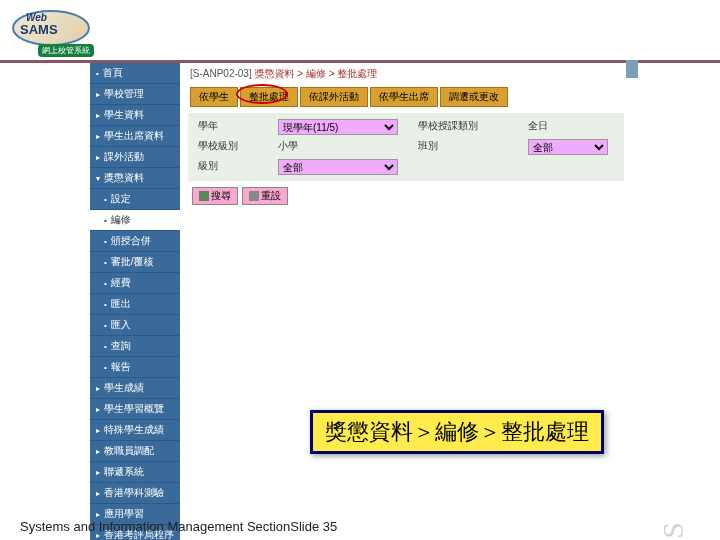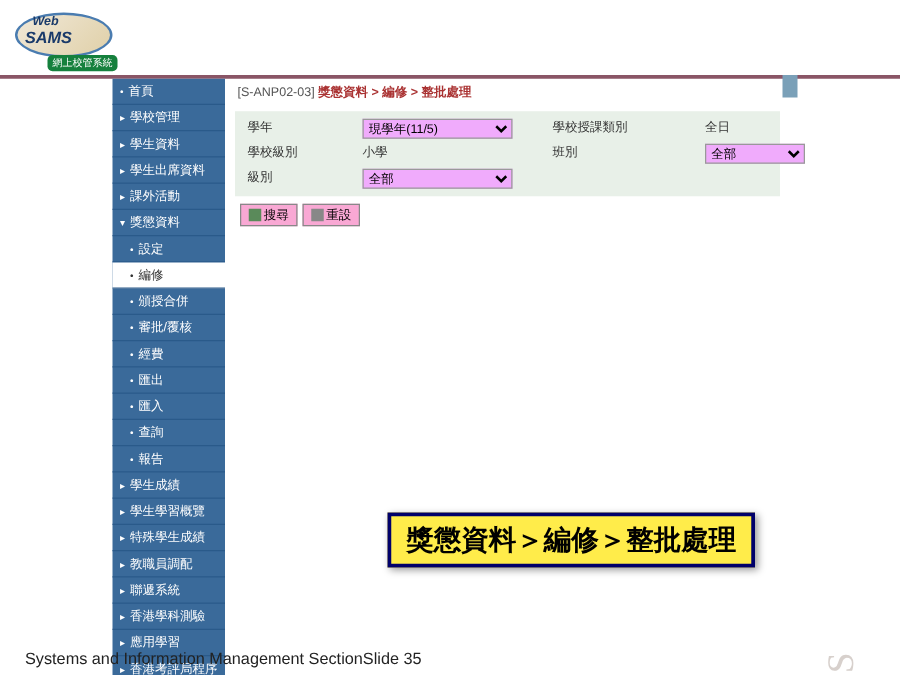--- a/index.html
+++ b/index.html
@@ -1,50 +1,50 @@
 <!DOCTYPE html>
 <html><head>
 <meta charset="utf-8">
 <style>
   * { box-sizing: border-box; margin: 0; padding: 0; }
   body { font-family: Arial, "Microsoft JhengHei", sans-serif; width: 720px; height: 540px; background: #fff; position: relative; overflow: hidden; }
 
   .logo-area { position: absolute; left: 8px; top: 8px; width: 100px; height: 48px; }
   .logo-circle { width: 78px; height: 36px; border: 2px solid #4a7cb0; border-radius: 50%; position: absolute; left: 4px; top: 2px; background: linear-gradient(135deg,#f0e8d8,#e0d0a8); }
   .logo-web { position: absolute; left: 18px; top: 4px; font-size: 10px; font-style: italic; font-weight: bold; color: #1a3a6a; }
-  .logo-sams { position: absolute; left: 12px; top: 14px; font-size: 13px; font-weight: bold; font-style: italic; color: #1a3a6a; }
+  .logo-sams { position: absolute; left: 12px; top: 14px; font-size: 13px; font-weight: bold; color: #1a3a6a; }
   .logo-sub { position: absolute; left: 30px; top: 36px; font-size: 8px; background: #15803d; color: #fff; padding: 1px 4px; border-radius: 4px; }
 
   .top-divider { position: absolute; left: 0; right: 0; top: 60px; height: 3px; background: #8a5566; }
 
   .sidebar { position: absolute; left: 90px; top: 63px; width: 90px; background: #3a6a9a; font-size: 10px; color: #fff; }
   .sidebar .nav-item { padding: 3px 6px; border-bottom: 1px solid #2a5a8a; display: flex; align-items: center; gap: 4px; cursor: pointer; }
   .sidebar .nav-item.selected { background: #fff; color: #333; }
   .sidebar .nav-sub { padding-left: 14px; }
   .sidebar .bullet { font-size: 8px; }
   .sidebar .caret { font-size: 8px; }
 
   .content { position: absolute; left: 182px; top: 63px; right: 90px; font-size: 10px; color: #333; }
   .breadcrumb { padding: 4px 8px; color: #666; }
   .breadcrumb .bc-code { color: #555; }
-  .breadcrumb .bc-path { color: #a33; font-weight: bold; text-align: center; }
+  .breadcrumb .bc-path { color: #a33; font-weight: normal; text-align: center; }
 
   .tabs-row { display: flex; gap: 2px; padding: 2px 8px; }
   .tab { background: #d8a030; color: #000; padding: 2px 8px; font-size: 10px; border: 1px solid #aa7010; }
   .tab.circled { position: relative; }
   .circled-mark { position: absolute; left: -5px; top: -4px; width: 52px; height: 20px; border: 2px solid #c00; border-radius: 50%; pointer-events: none; }
 
-  .form-grid { display: grid; grid-template-columns: 60px 120px 90px 80px; gap: 4px 32px; padding: 6px 10px; background: #e8f0e8; margin: 4px 6px; font-size: 10px; }
+  .form-grid { display: grid; grid-template-columns: 60px 120px 90px 80px; gap: 4px 20px; padding: 6px 10px; background: #e8f0e8; margin: 4px 6px; font-size: 10px; }
   .form-grid label { color: #333; }
   .form-grid select, .form-grid input { font-size: 10px; height: 16px; border: 1px solid #999; background: #f0abfc; }
   .btn-row { display: flex; gap: 4px; padding: 2px 10px; }
   .mini-btn { display: flex; align-items: center; gap: 2px; border: 1px solid #888; background: #f9a8d4; padding: 1px 6px; font-size: 10px; cursor: pointer; }
   .mini-btn .ico { width: 10px; height: 10px; background: #5a8a5a; display: inline-block; }
 
-  .callout { position: absolute; left: 310px; top: 410px; background: #ffec4a; border: 3px solid #00006a; padding: 4px 12px; font-size: 22px; font-weight: bold; color: #000; box-shadow: 2px 2px 6px rgba(0,0,0,0.4); }
+  .callout { position: absolute; left: 310px; top: 410px; background: #ffec4a; border: 3px solid #00006a; padding: 4px 12px; font-size: 22px; font-weight: normal; color: #000; box-shadow: 2px 2px 6px rgba(0,0,0,0.4); }
 
   .side-watermark { position: absolute; right: 30px; bottom: 20px; transform: rotate(-90deg); transform-origin: right bottom; font-size: 30px; color: rgba(140,120,110,0.35); letter-spacing: 2px; font-family: "Times New Roman", serif; }
 
   .footer { position: absolute; left: 0; right: 0; bottom: 0; display: flex; justify-content: flex-start; padding: 6px 20px; font-size: 13px; color: #222; }
   .right-edge-bar { position: absolute; right: 82px; top: 60px; width: 12px; height: 18px; background: #7aa0b8; }
 </style>
 </head>
 <body>
 
 <div class="logo-area">
@@ -152,20 +152,30 @@
     </div>
 
 </nav>
 
 <main class="content">
   <div class="breadcrumb">
     <span class="bc-code">[S-ANP02-03]</span>
     <span class="bc-path">獎懲資料 &gt; 編修 &gt; 整批處理</span>
   </div>
 
+  <div class="tabs-row">
+    <div class="tab">依學生</div>
+    <div class="tab circled">
+      <span>整批處理</span>
+      <span class="circled-mark"></span>
+    </div>
+    <div class="tab">依課外活動</div>
+    <div class="tab">依學生出席</div>
+    <div class="tab">調遷或更改</div>
+  </div>
 
   <div class="form-grid">
     <label>學年</label>
     <select><option>現學年(11/5)</option></select>
     <label>學校授課類別</label>
     <span>全日</span>
 
     <label>學校級別</label>
     <span>小學</span>
     <label>班別</label>

